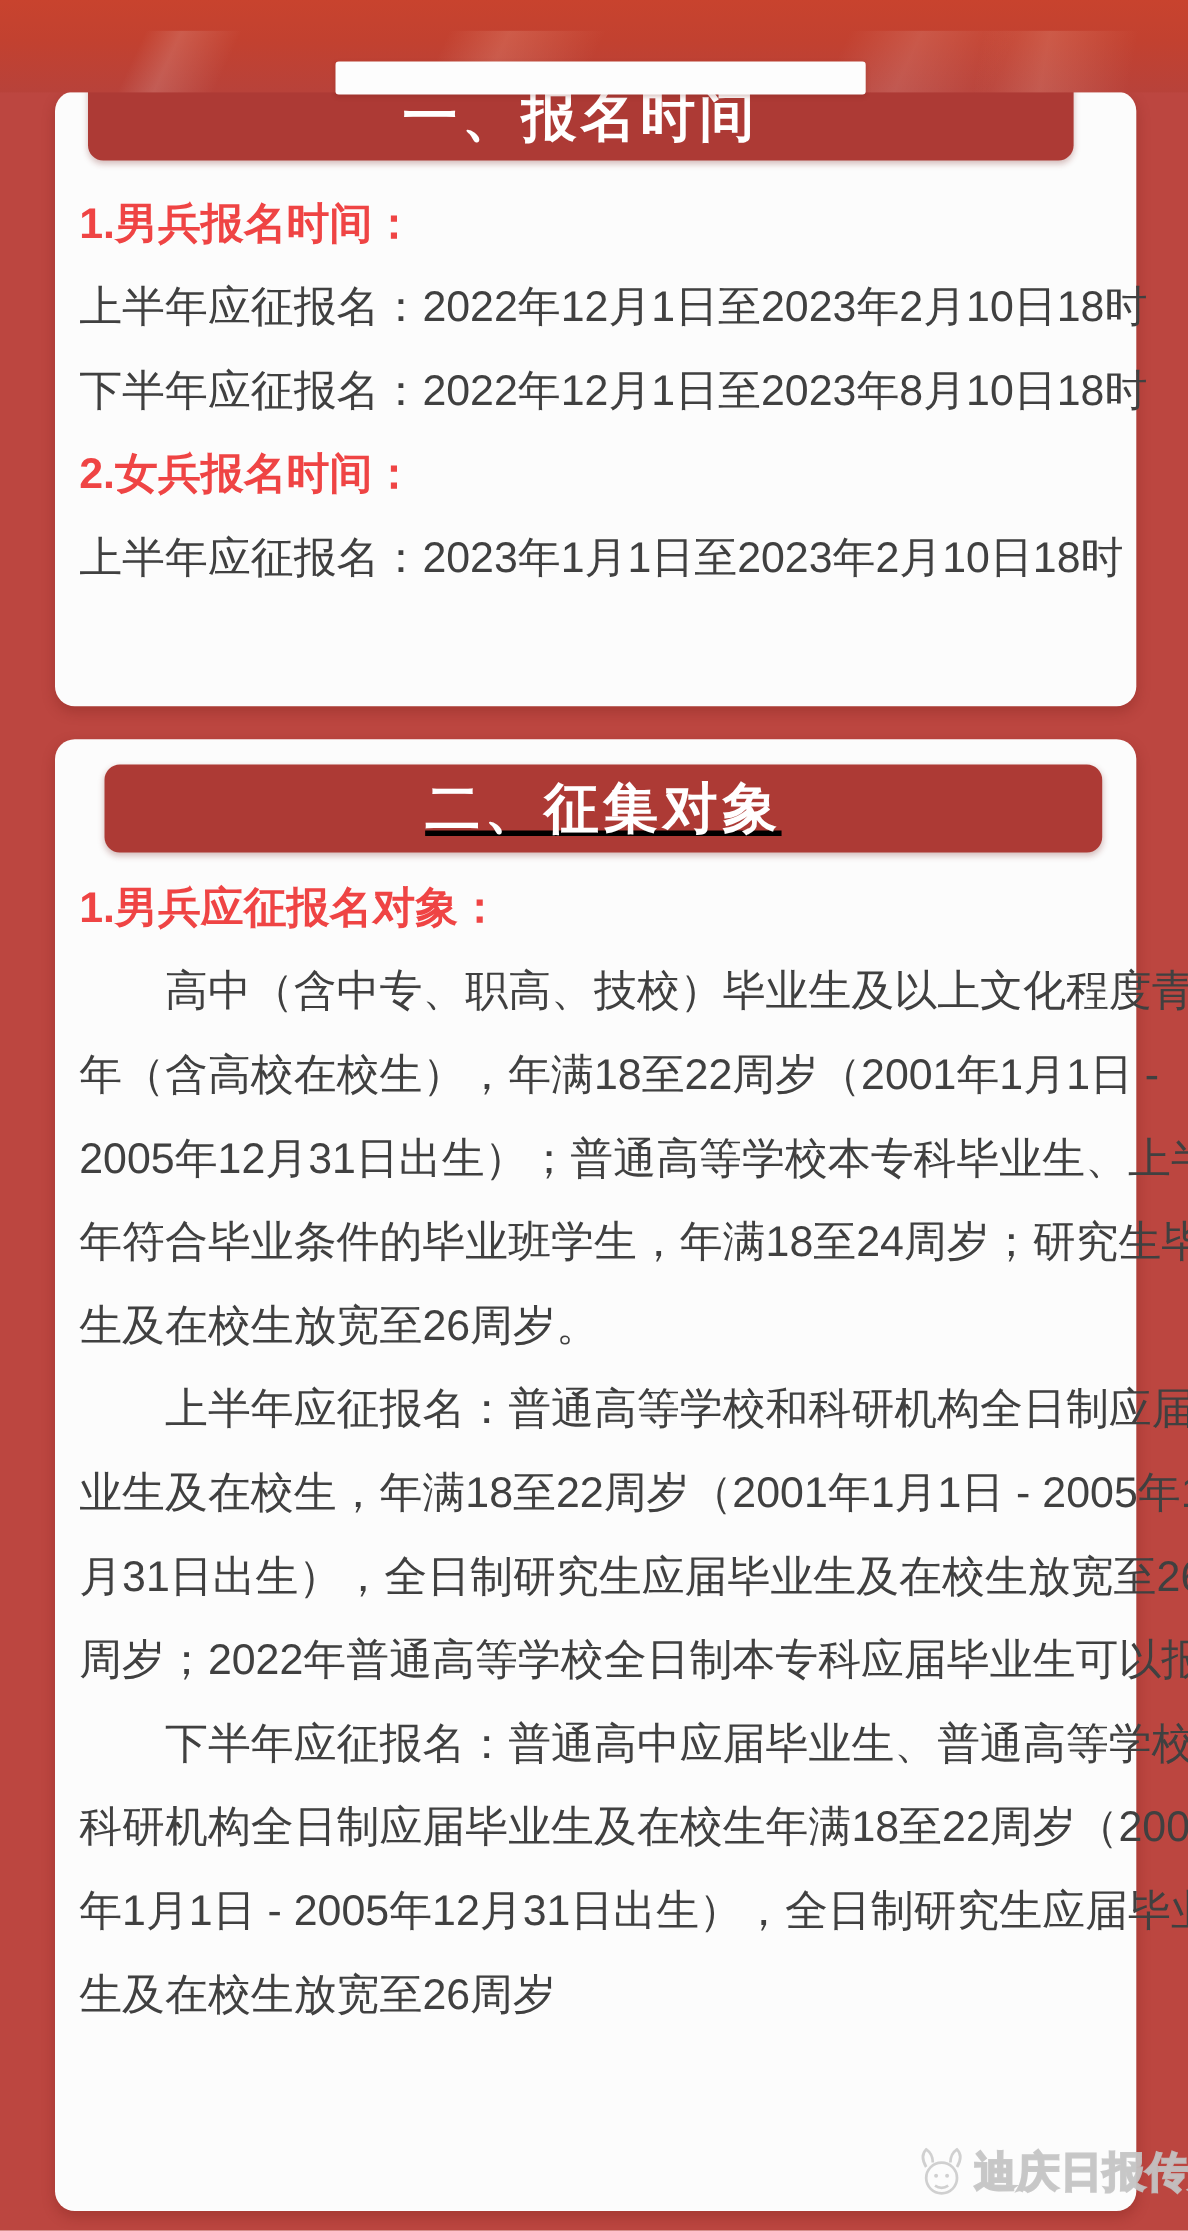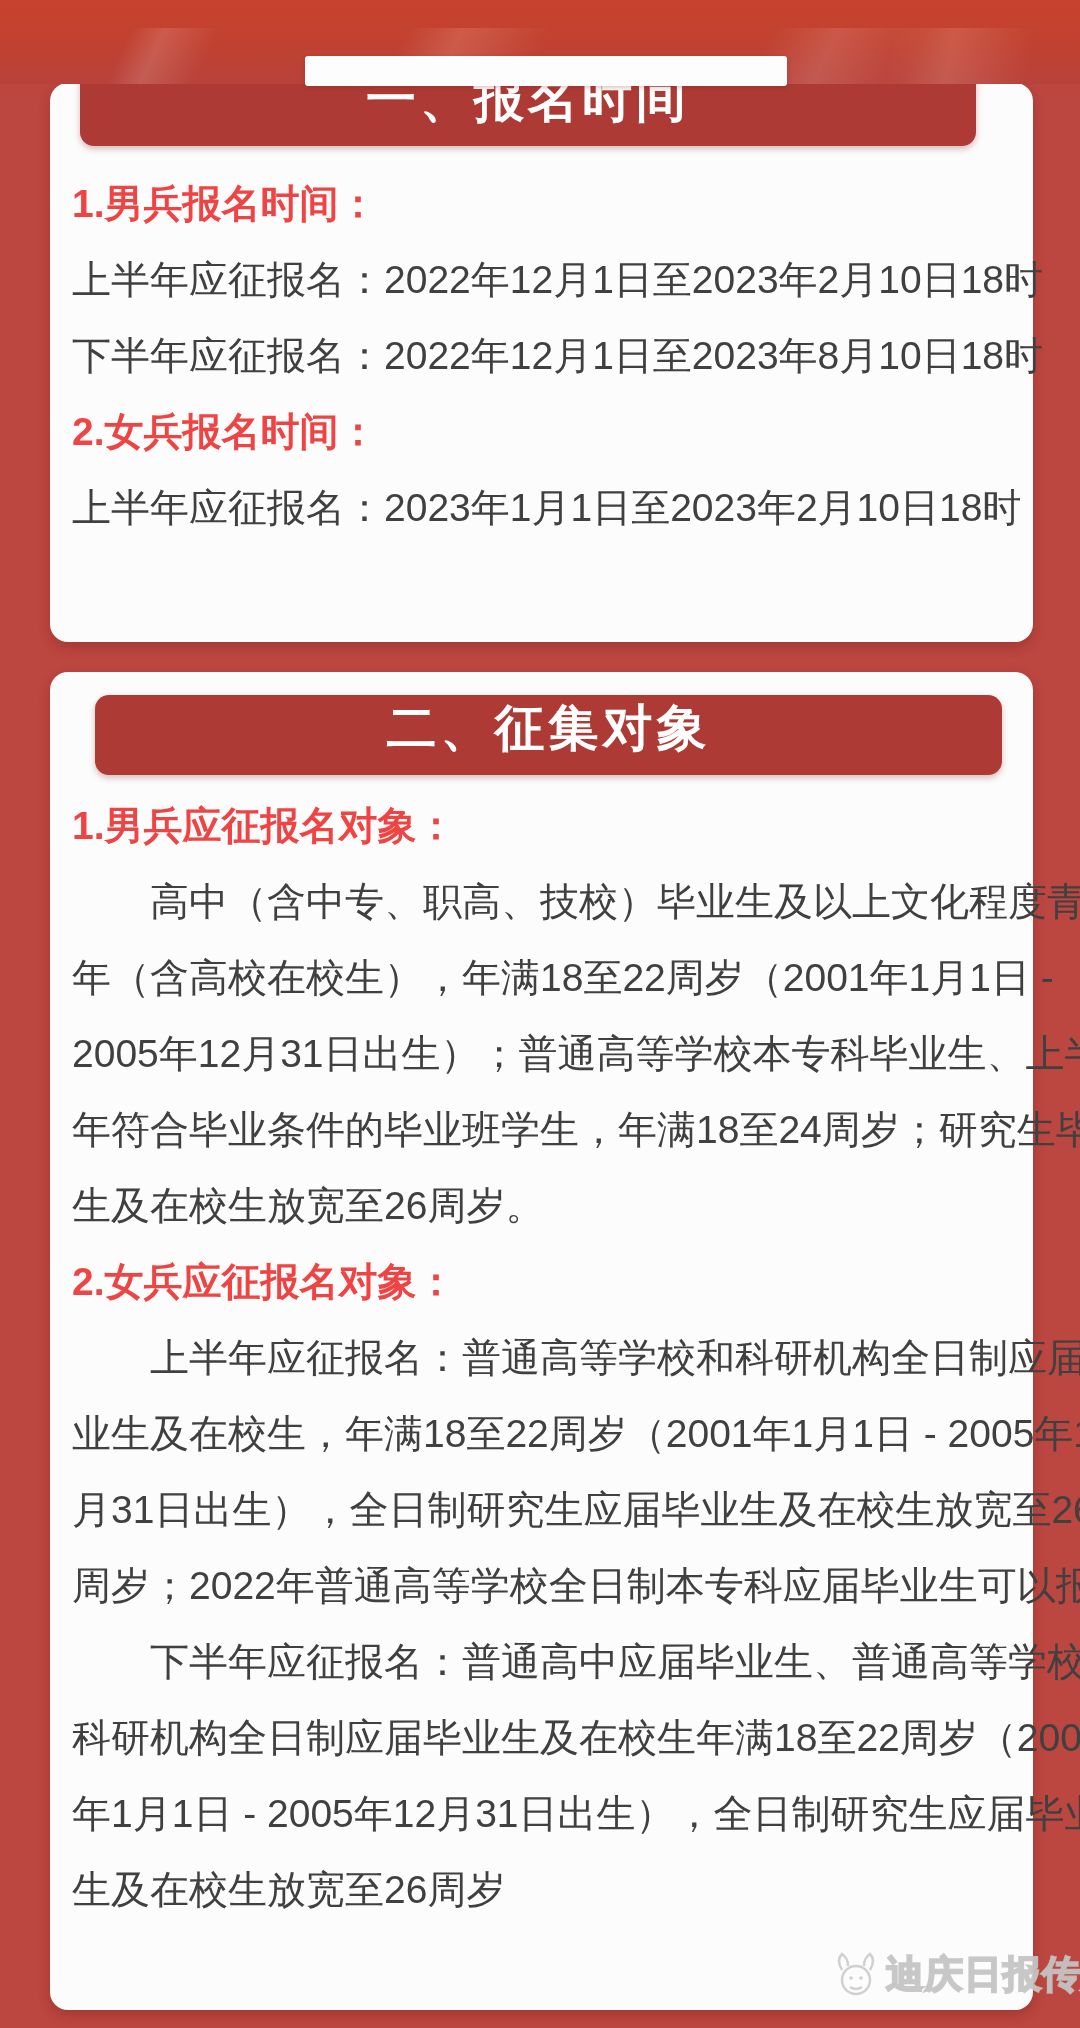--- a/index.html
+++ b/index.html
@@ -34,25 +34,25 @@
     position:absolute;left:50px;width:983px;
     background:#fcfcfc;border-radius:18px;
     box-shadow:0 5px 12px rgba(110,25,20,.30);
     z-index:1;
   }
   .card1{top:83px;height:559px;}
   .card2{top:672px;height:1338px;}
   .banner{
     position:absolute;height:80px;
     background:#ad3a35;border-radius:14px;
-    display:flex;align-items:flex-start;justify-content:center;
+    display:flex;align-items:center;justify-content:center;
     box-shadow:0 3px 6px rgba(110,25,20,.28);
   }
   .banner1{left:30px;top:-17px;width:896px;}
-  .banner2{left:45px;top:23px;width:907px;}
+  .banner2{left:45px;top:23px;width:907px;text-decoration:underline;}
   .banner-title{
     color:#ffffff;font-size:50px;font-weight:700;letter-spacing:4px;
     white-space:nowrap;
   }
   .content{position:absolute;left:22px;right:20px;}
   .content1{top:83px;}
   .content2{top:116px;}
   .tline{
     height:76px;line-height:76px;
     font-size:39px;color:#404040;
@@ -100,21 +100,20 @@
     <div class="banner banner2">
       <span class="banner-title">二、征集对象</span>
     </div>
     <div class="content content2">
       <div class="tline h">1.男兵应征报名对象：</div>
       <div class="tline indent">高中（含中专、职高、技校）毕业生及以上文化程度青</div>
       <div class="tline">年（含高校在校生），年满18至22周岁（2001年1月1日 -</div>
       <div class="tline">2005年12月31日出生）；普通高等学校本专科毕业生、上半</div>
       <div class="tline">年符合毕业条件的毕业班学生，年满18至24周岁；研究生毕业</div>
       <div class="tline">生及在校生放宽至26周岁。</div>
-      <div class="tline h">2.女兵应征报名对象：</div>
       <div class="tline indent">上半年应征报名：普通高等学校和科研机构全日制应届毕</div>
       <div class="tline">业生及在校生，年满18至22周岁（2001年1月1日 - 2005年12</div>
       <div class="tline">月31日出生），全日制研究生应届毕业生及在校生放宽至26</div>
       <div class="tline">周岁；2022年普通高等学校全日制本专科应届毕业生可以报</div>
       <div class="tline indent">下半年应征报名：普通高中应届毕业生、普通高等学校和</div>
       <div class="tline">科研机构全日制应届毕业生及在校生年满18至22周岁（2001</div>
       <div class="tline">年1月1日 - 2005年12月31日出生），全日制研究生应届毕业</div>
       <div class="tline">生及在校生放宽至26周岁</div>
     </div>
   </section>

